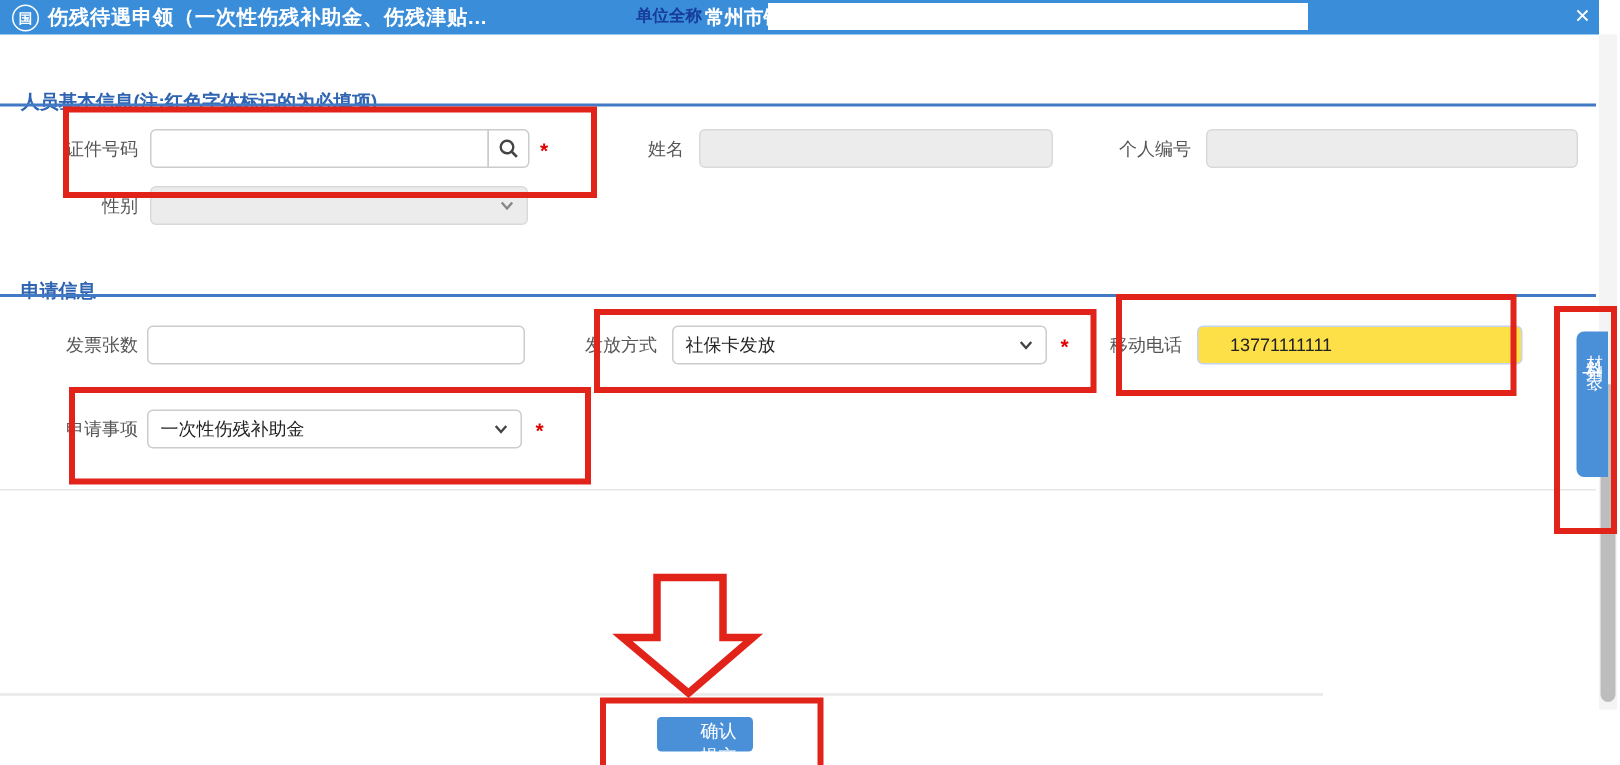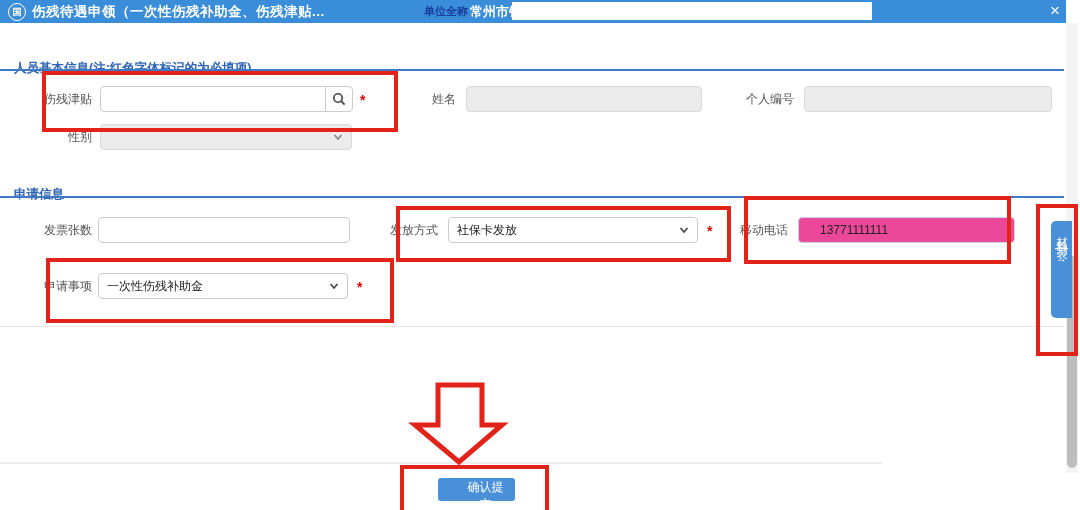--- a/index.html
+++ b/index.html
@@ -21,21 +21,21 @@
   .sec-hdr{height:16px;display:flex;align-items:center;gap:8px;color:#2e64b1;font-size:12.5px;font-weight:bold;flex-direction:column;}
   .sec1{left:14px;top:52px;} .sec2{left:14px;top:178px;}
   .sec-divider{left:0;height:2px;background:#4279c4;width:1064px;}
   .div1{top:69px;} .div2{top:196px;}
 
   
   .lbl{font-size:12px;color:#555;line-height:26px;text-align:right;}
   .inp{height:24px;border:1px solid #ccc;border-radius:4px;background:#fff;font-size:12px;color:#222;
        padding:0 8px;box-sizing:content-box;font-family:inherit;outline:none;}
   .inp.dis{background:#ececec;border-color:#d9d9d9;}
-  .inp.hl{background:#ec4899;border-color:#c3d4f2;padding-left:21px;}
+  .inp.hl{background:#fde047;border-color:#c3d4f2;padding-left:21px;}
   .selbox{height:26px;border:1px solid #ccc;border-radius:4px;background:#fff;display:flex;align-items:center;
           justify-content:space-between;padding:0 8px;font-size:12px;color:#222;box-sizing:border-box;cursor:pointer;}
   .selbox.dis{background:#ececec;border-color:#d9d9d9;cursor:default;}
   .chev{width:10px;height:10px;flex:none;}
   .star{color:#e00000;font-size:14px;font-weight:bold;line-height:22px;}
   .search-btn{width:28px;height:26px;border:1px solid #ccc;border-left:1px solid #ccc;border-radius:0 4px 4px 0;
               background:#fff;display:flex;align-items:center;justify-content:center;cursor:pointer;}
 
   
   .ann{border:4px solid #e2231a;background:transparent;z-index:50;pointer-events:none;}
@@ -45,21 +45,21 @@
             display:flex;flex-direction:column;align-items:center;justify-content:flex-start;padding-top:6px;box-sizing:border-box;cursor:pointer;}
   .side-tab-text{writing-mode:vertical-lr;text-orientation:upright;color:#fff;font-size:11px;letter-spacing:4px;line-height:15px;}
   .side-tab-div{width:13px;height:1px;background:#fff;margin:5px 0 3px 0;}
   .side-tab-arrow{color:#fff;font-size:11px;font-weight:bold;}
   .sb-track{left:1066px;top:23px;width:12px;height:450px;background:#f4f4f4;z-index:30;}
   .sb-thumb{left:1067px;top:256px;width:10px;height:212px;background:#bdbdbd;border-radius:5px;z-index:31;cursor:grab;}
 
   
   .panel-bottom{left:0;top:326px;width:1064px;height:1px;background:#e7e7e7;}
   .footer-line{left:0;top:462px;width:882px;height:2px;background:#ececec;}
-  .submit-btn{left:438px;top:478px;width:77px;height:23px;background:#4a90d9;border:none;border-radius:3px;
+  .submit-btn{left:438px;top:478px;width:64px;height:23px;background:#4a90d9;border:none;border-radius:3px;
               color:#fff;font-size:12px;font-family:inherit;cursor:pointer;z-index:10;padding-left:24px;}
   .big-arrow{left:403px;top:381px;z-index:45;}
 </style>
 </head>
 <body>
 
 <div class="abs topbar">
   <span class="abs circ-icon">国</span>
   <span class="abs topbar-title">伤残待遇申领（一次性伤残补助金、伤残津贴...</span>
   <span class="abs unit-label">单位全称：</span>
@@ -74,21 +74,21 @@
       <rect x="4.4" y="0.2" width="3.2" height="3.2" transform="rotate(45 6 1.8)"></rect>
       <rect x="0.2" y="4.4" width="3.2" height="3.2" transform="rotate(45 1.8 6)"></rect>
       <rect x="8.6" y="4.4" width="3.2" height="3.2" transform="rotate(45 10.2 6)"></rect>
       <rect x="4.4" y="8.6" width="3.2" height="3.2" transform="rotate(45 6 10.2)"></rect>
     </g>
   </svg>
   <span>人员基本信息(注:红色字体标记的为必填项)</span>
 </div>
 <div class="abs sec-divider div1"></div>
 
-<span class="abs lbl" style="left:16px;top:86px;width:76px;">伤残津贴</span>
+<span class="abs lbl" style="left:16px;top:86px;width:76px;">证件号码</span>
 <input class="abs inp" style="left: 100px; top: 86px; width: 208px; border-radius: 4px 0px 0px 4px;">
 <button class="abs search-btn" style="left:325px;top:86px;">
   <svg width="14" height="14" viewBox="0 0 14 14">
     <circle cx="6" cy="6" r="4.2" fill="none" stroke="#444" stroke-width="1.6"></circle>
     <line x1="9.2" y1="9.2" x2="12.6" y2="12.6" stroke="#444" stroke-width="1.8"></line>
   </svg>
 </button>
 <span class="abs star" style="left:360px;top:89px;">*</span>
 
 <span class="abs lbl" style="left:392px;top:86px;width:64px;">姓名</span>

